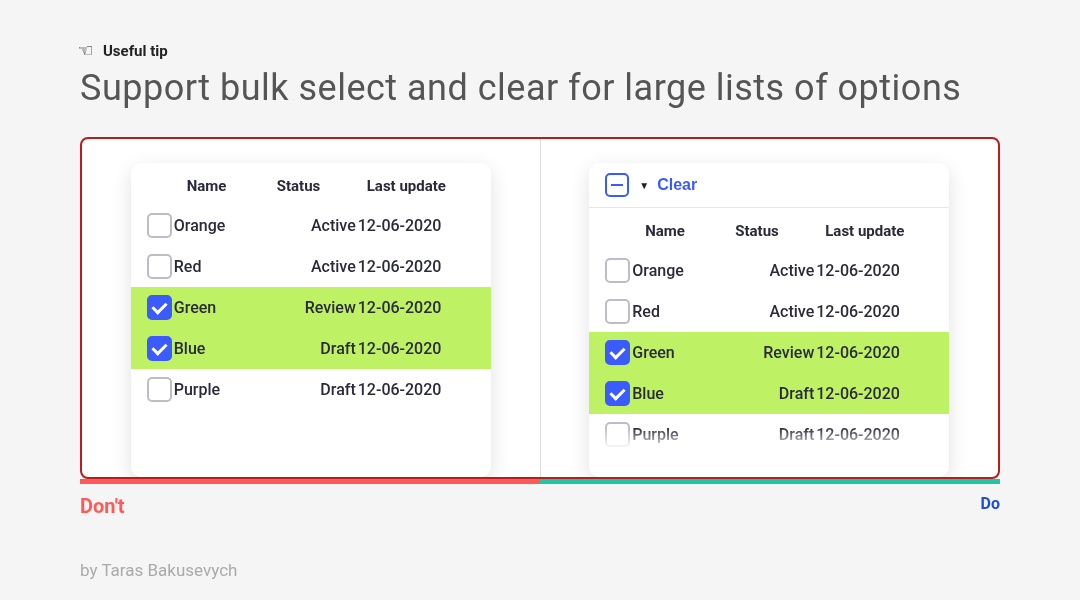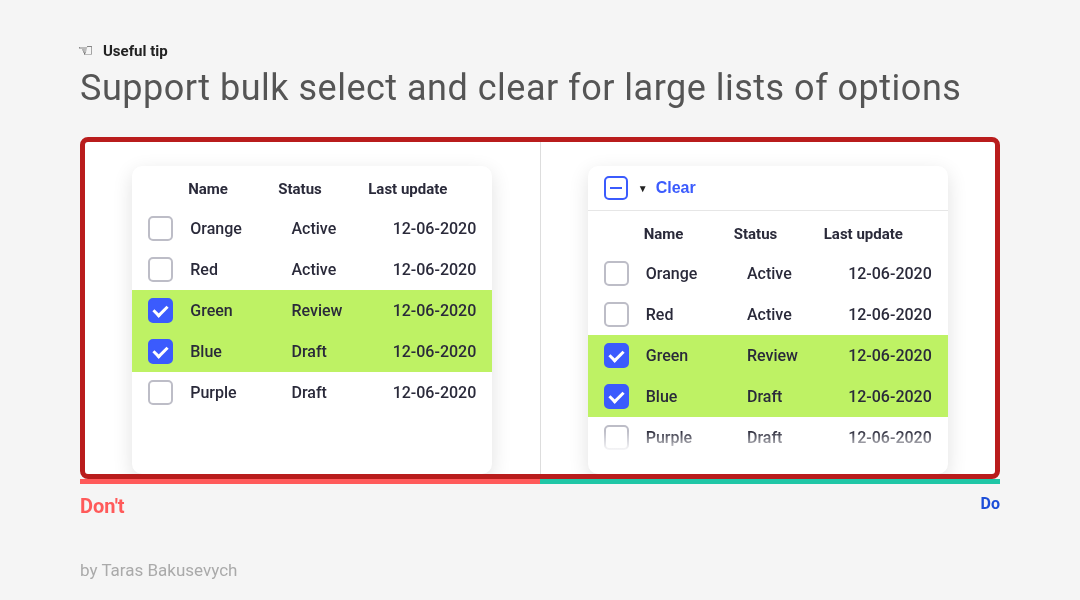--- a/index.html
+++ b/index.html
@@ -9,21 +9,21 @@
       width: 1080px;
       height: 600px;
       padding: 40px 80px 20px;
       color: #1a1a2e;
     }
     .tip-header { display: flex; align-items: center; gap: 12px; margin-bottom: 6px; }
     .tip-label { font-weight: 700; font-size: 15px; color: #222; }
     .title { font-size: 36px; font-weight: 400; color: #555; letter-spacing: 0.5px; margin-bottom: 28px; }
     .panels {
       display: flex;
-      border: 5px solid #b91c1c;
+      border: 2px solid #b91c1c;
       border-radius: 8px;
       overflow: hidden;
       background: #fff;
       height: 342px;
     }
     .panel { flex: 1; padding: 24px 24px 0; position: relative; display: flex; justify-content: center; }
     .panel-left { border-right: 1px solid #ddd; }
     .card {
       background: #fff;
       border-radius: 10px;
@@ -57,41 +57,41 @@
       font-size: 15px;
       color: #2a2a3a;
     }
     .col-name { width: 90px; }
     .col-status { width: 90px; }
     .col-upd { flex: 1; }
     .row {
       display: flex;
       align-items: center;
       padding: 8px 16px;
-      gap: 17px;
+      gap: 2px;
     }
     .row.selected { background: #bef264; }
     .chk {
       width: 25px; height: 25px;
       border: 2.5px solid #bdbdc7;
       border-radius: 5px;
       flex-shrink: 0;
       cursor: pointer;
       display: flex; align-items: center; justify-content: center;
     }
     .chk.on { background: #3b5bfd; border-color: #3b5bfd; }
     .chk.on::after {
       content: "";
       width: 6px; height: 11px;
       border: solid #fff;
       border-width: 0 3px 3px 0;
       transform: rotate(45deg) translate(-1px,-1px);
     }
     .cell-name { width: 90px; font-size: 16px; color: #2a2a3a; font-weight: 500; }
-    .cell-status { width: 90px; font-size: 16px; color: #2a2a3a; font-weight: 500; }
+    .cell-status { width: 90px; font-size: 16px; color: #2a2a3a; font-weight: 500; text-align: right; }
     .cell-upd { flex: 1; font-size: 16px; color: #2a2a3a; font-weight: 500; white-space: nowrap; }
     .bar-bottom { height: 5px; }
     .bar-dont { background: #ff5a5a; }
     .bar-do { background: #1fc6a6; }
     .labels { display: flex; justify-content: space-between; margin-top: 10px; gap: 21px; }
     .lbl-dont { color: #ff5a5a; font-weight: 700; font-size: 20px; }
     .lbl-do { color: #1d4ed8; font-weight: 700; font-size: 16px; }
     .credit { text-align: left; font-size: 17px; color: #aaa; margin-top: 42px; }
     .card-right .rows-wrap { max-height: 200px; overflow: hidden; position: relative; }
     .fade {

